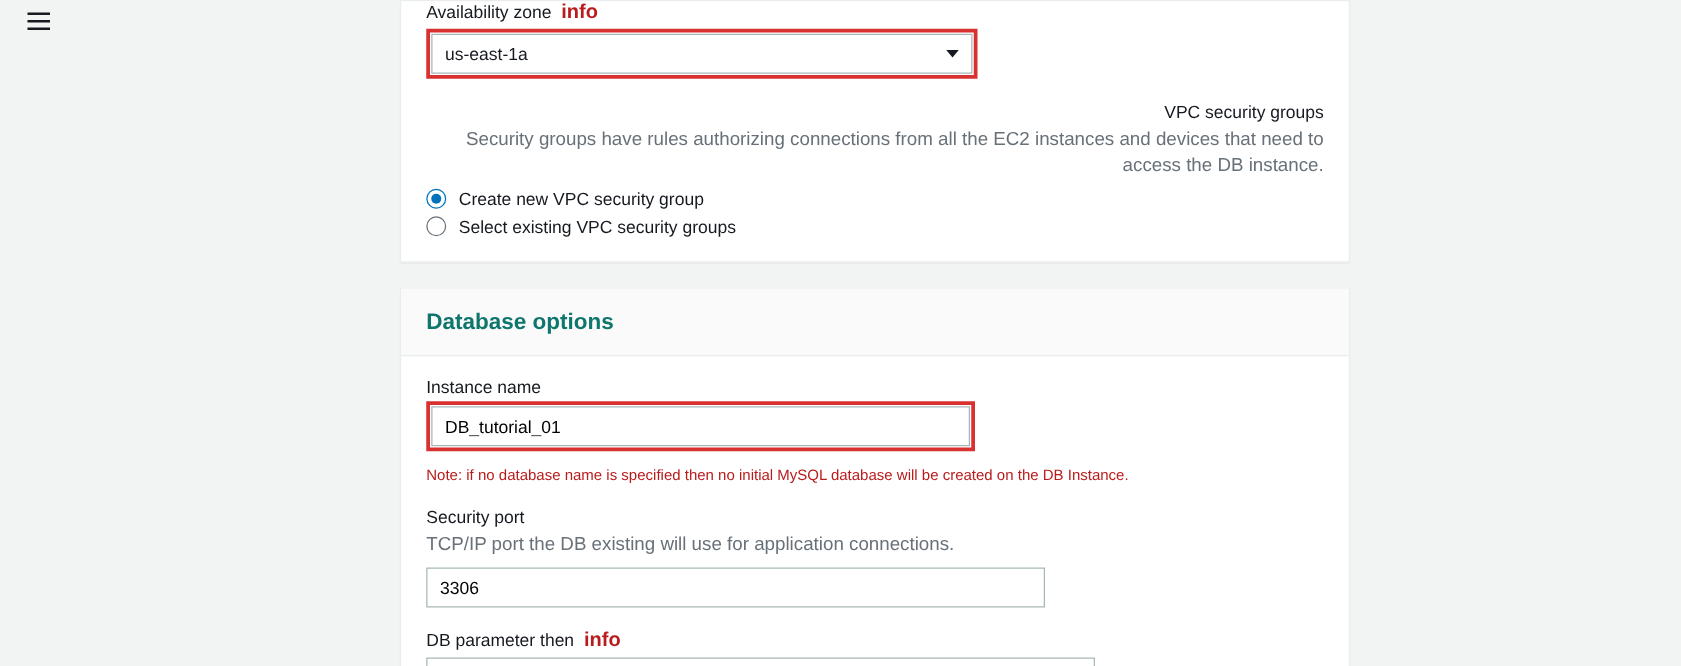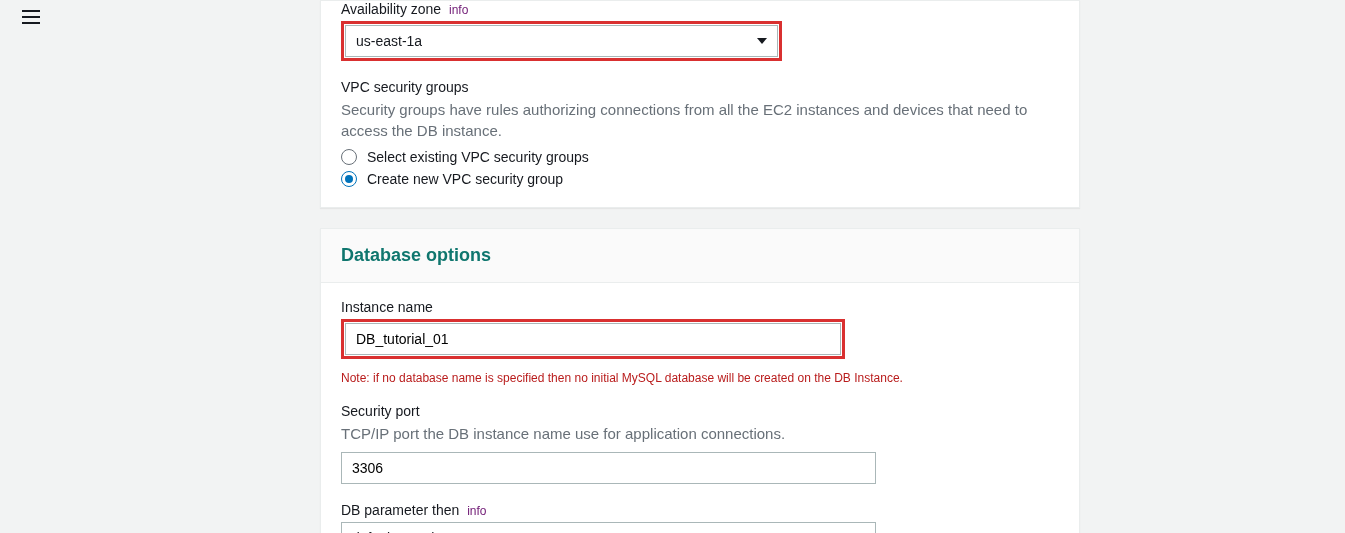--- a/index.html
+++ b/index.html
@@ -44,23 +44,23 @@
     .panel-body {
       padding: 16px 20px 20px 20px;
     }
     .top-panel { padding-top: 0; }
     .field-label {
       font-size: 14px;
       color: #16191f;
       margin-bottom: 4px;
     }
     .info-link {
-      color: #701a75;
-      font-size: 12px;
-      font-weight: 400;
+      color: #b91c1c;
+      font-size: 16px;
+      font-weight: 700;
       margin-left: 4px;
       cursor: pointer;
     }
     .highlight-wrap {
       border: 3px solid #d93030;
       padding: 1px;
       margin-top: 4px;
       margin-bottom: 12px;
     }
     .select-box {
@@ -134,27 +134,27 @@
       width: 100%;
       height: 32px;
       border: 1px solid #aab7b8;
       padding: 0 10px;
       font-size: 14px;
       background: #fff;
       outline: none;
       font-family: inherit;
     }
     .input-box.standalone {
-      width: 535px;
+      width: 495px;
       margin-top: 4px;
     }
     .field-block { margin-top: 0; margin-bottom: 18px; }
     .field-block:first-child { margin-top: 0; }
     .highlight-wrap .input-box { border: 1px solid #aab7b8; }
-    .highlight-wrap { width: 504px; }
+    .highlight-wrap { width: 439px; }
     .az-highlight { width: 441px; }
     .note-below { font-size: 12px; color: #b91c1c; margin-top: 4px; }
   </style>
 </head>
 <body>
 
 <div class="hamburger">
   <span></span>
     <span></span>
     <span></span>
@@ -171,35 +171,35 @@
           <span class="info-link">info</span>
         </div>
         <div class="highlight-wrap az-highlight">
           <div class="select-box">
             <span>us-east-1a</span>
             <span class="caret"></span>
           </div>
         </div>
       </div>
 
-      <div class="field-block" style="margin-bottom:0;">
+      <div class="field-block" style="margin-bottom:0;text-align:right;">
         <div class="field-label">VPC security groups</div>
         <div class="desc-text">Security groups have rules authorizing connections from all the EC2 instances and devices that need to access the DB instance.</div>
-
-        <div class="radio-row">
-          <span class="radio-outer"></span>
-          <span class="radio-label">Select existing VPC security groups</span>
-        </div>
 
         <div class="radio-row">
           <span class="radio-outer selected">
             <span class="radio-inner"></span>
           </span>
           <span class="radio-label">Create new VPC security group</span>
         </div>
+
+        <div class="radio-row">
+          <span class="radio-outer"></span>
+          <span class="radio-label">Select existing VPC security groups</span>
+        </div>
       </div>
 
     </div>
   </div>
 
   <div class="panel">
     <div class="section-header">
       <div class="section-title">Database options</div>
     </div>
     <div class="panel-body">
@@ -207,21 +207,21 @@
       <div class="field-block">
         <div class="field-label">Instance name</div>
         <div class="highlight-wrap">
           <input class="input-box" type="text" value="DB_tutorial_01" style="">
         </div>
         <div class="note-below">Note: if no database name is specified then no initial MySQL database will be created on the DB Instance.</div>
       </div>
 
       <div class="field-block">
         <div class="field-label">Security port</div>
-        <div class="desc-text" style="margin-bottom:4px;">TCP/IP port the DB instance name use for application connections.</div>
+        <div class="desc-text" style="margin-bottom:4px;">TCP/IP port the DB existing will use for application connections.</div>
         <input class="input-box standalone" type="text" value="3306" style="">
       </div>
 
       <div class="field-block" style="margin-bottom:0;">
         <div class="field-label">
           <span>DB parameter then</span>
           <span class="info-link">info</span>
         </div>
         <div class="select-box standalone">
           <span>default.mysql5.6</span>

